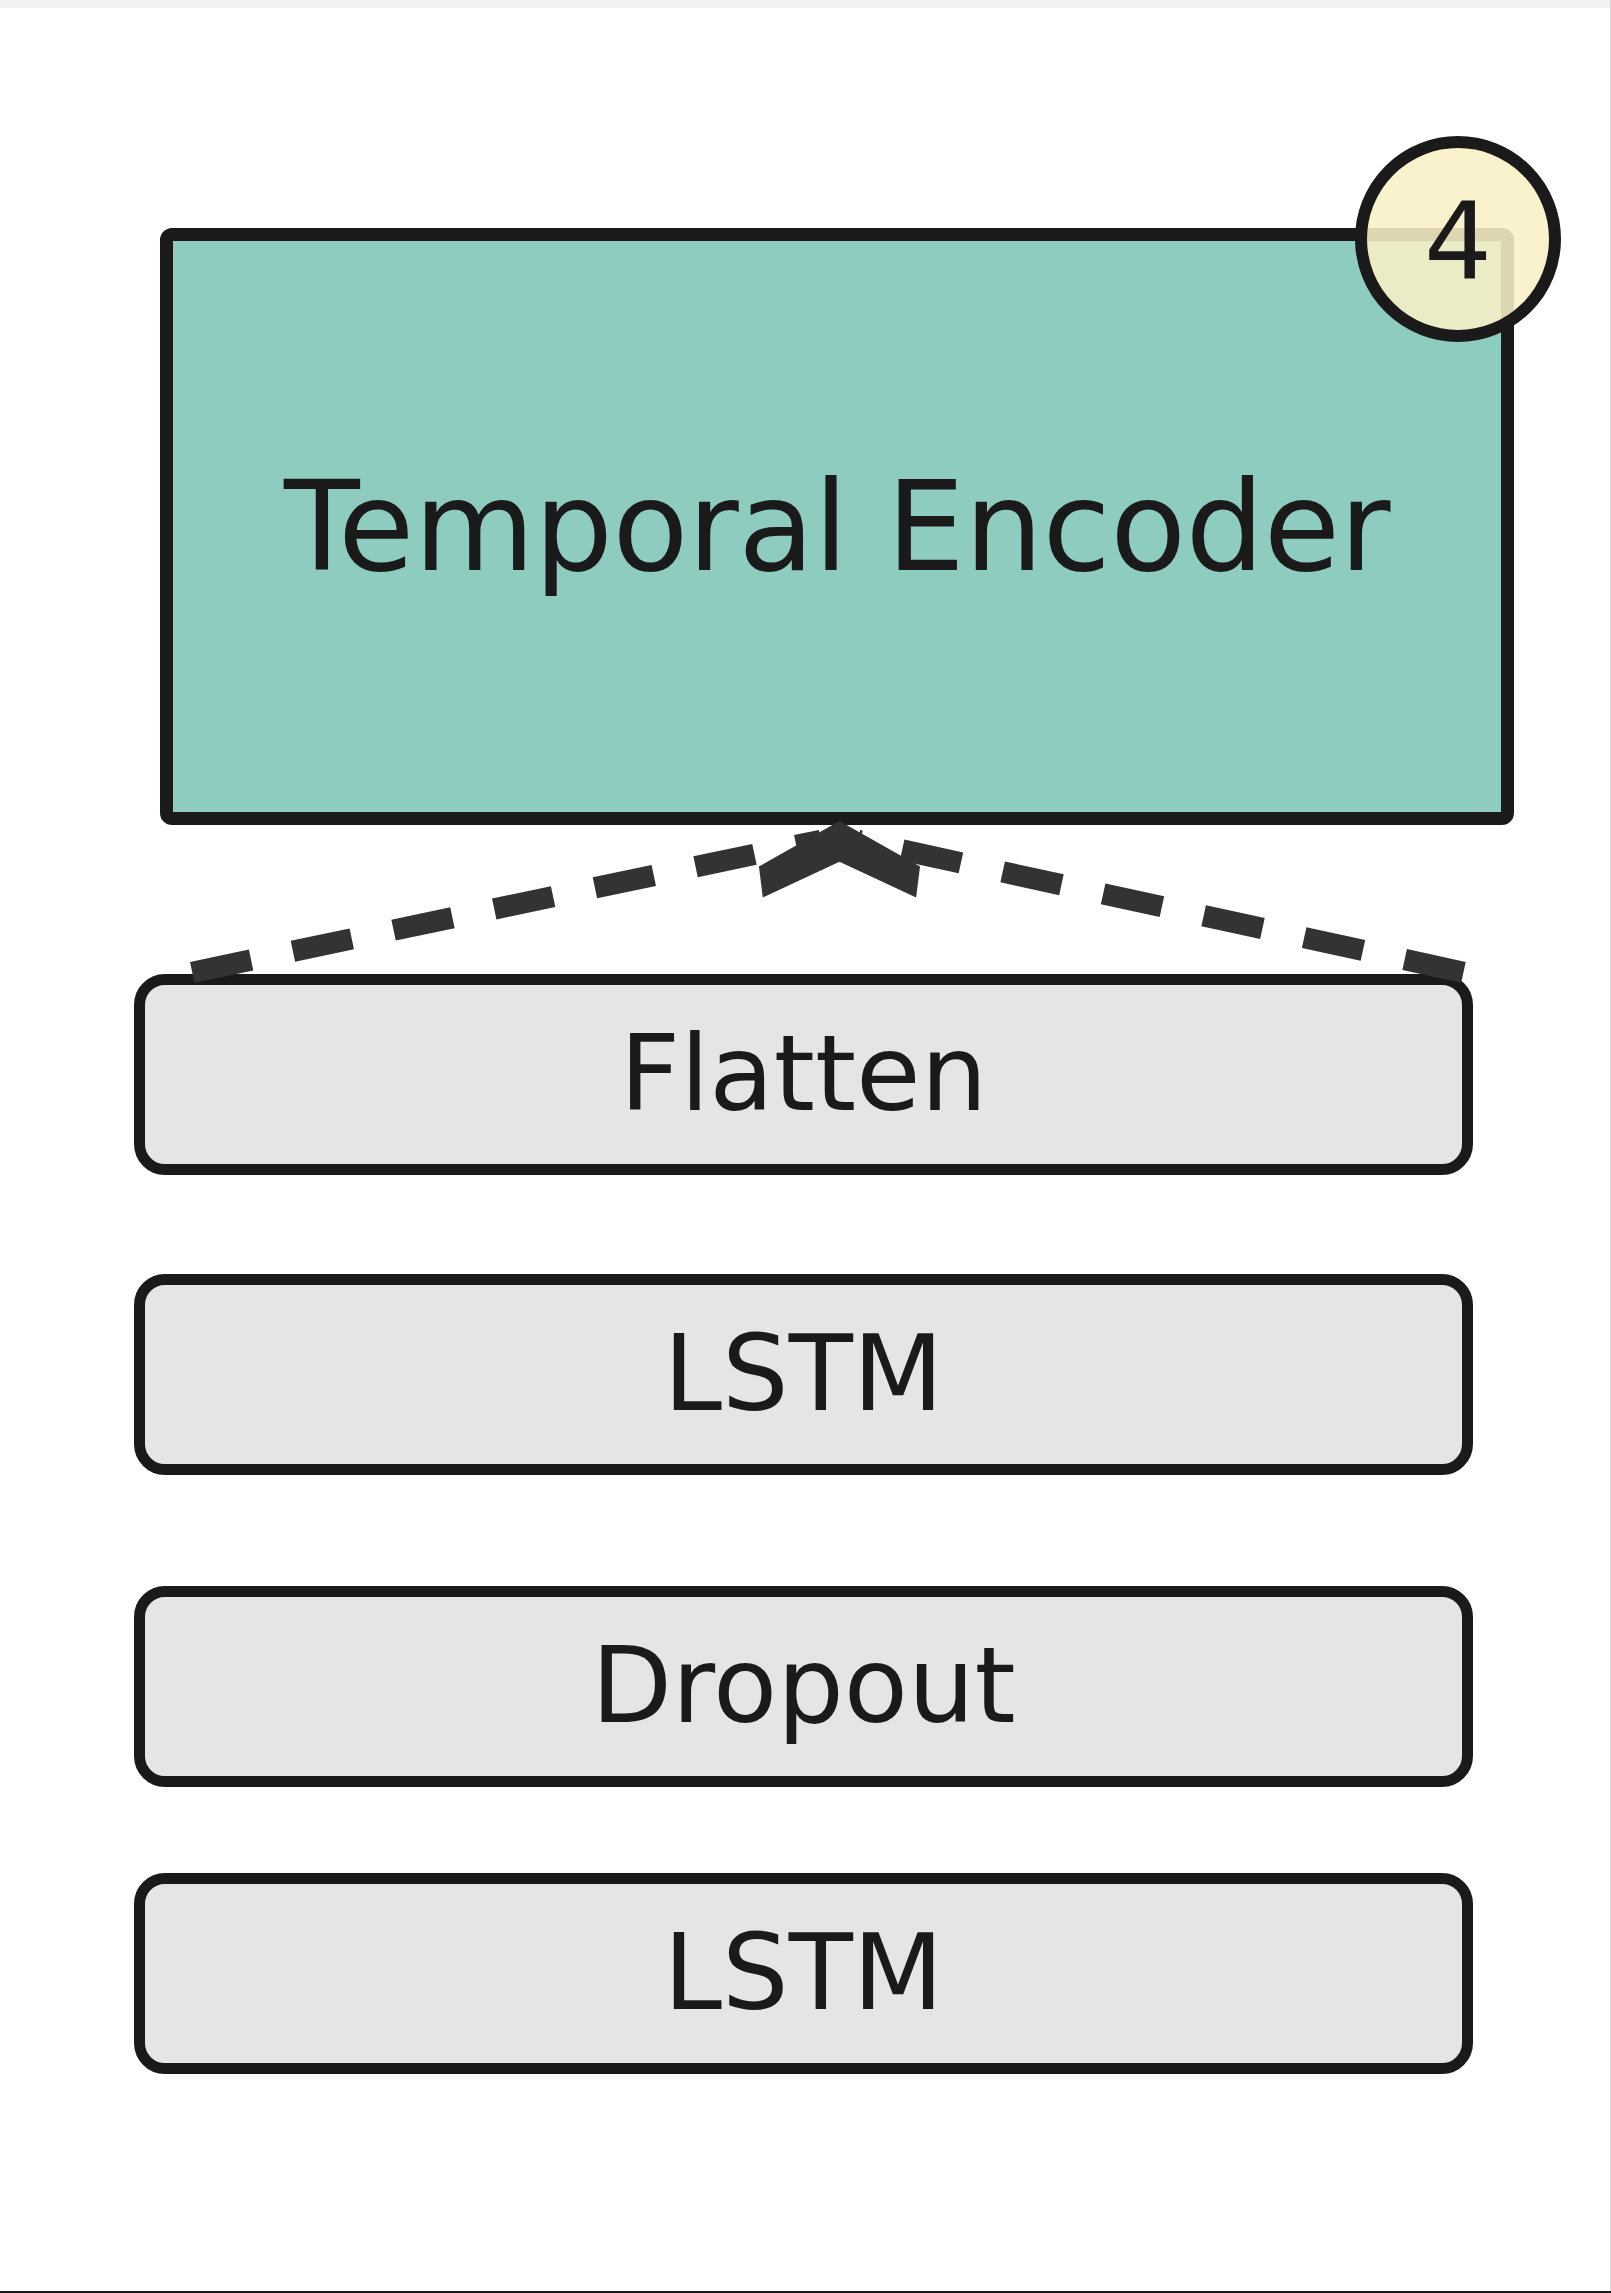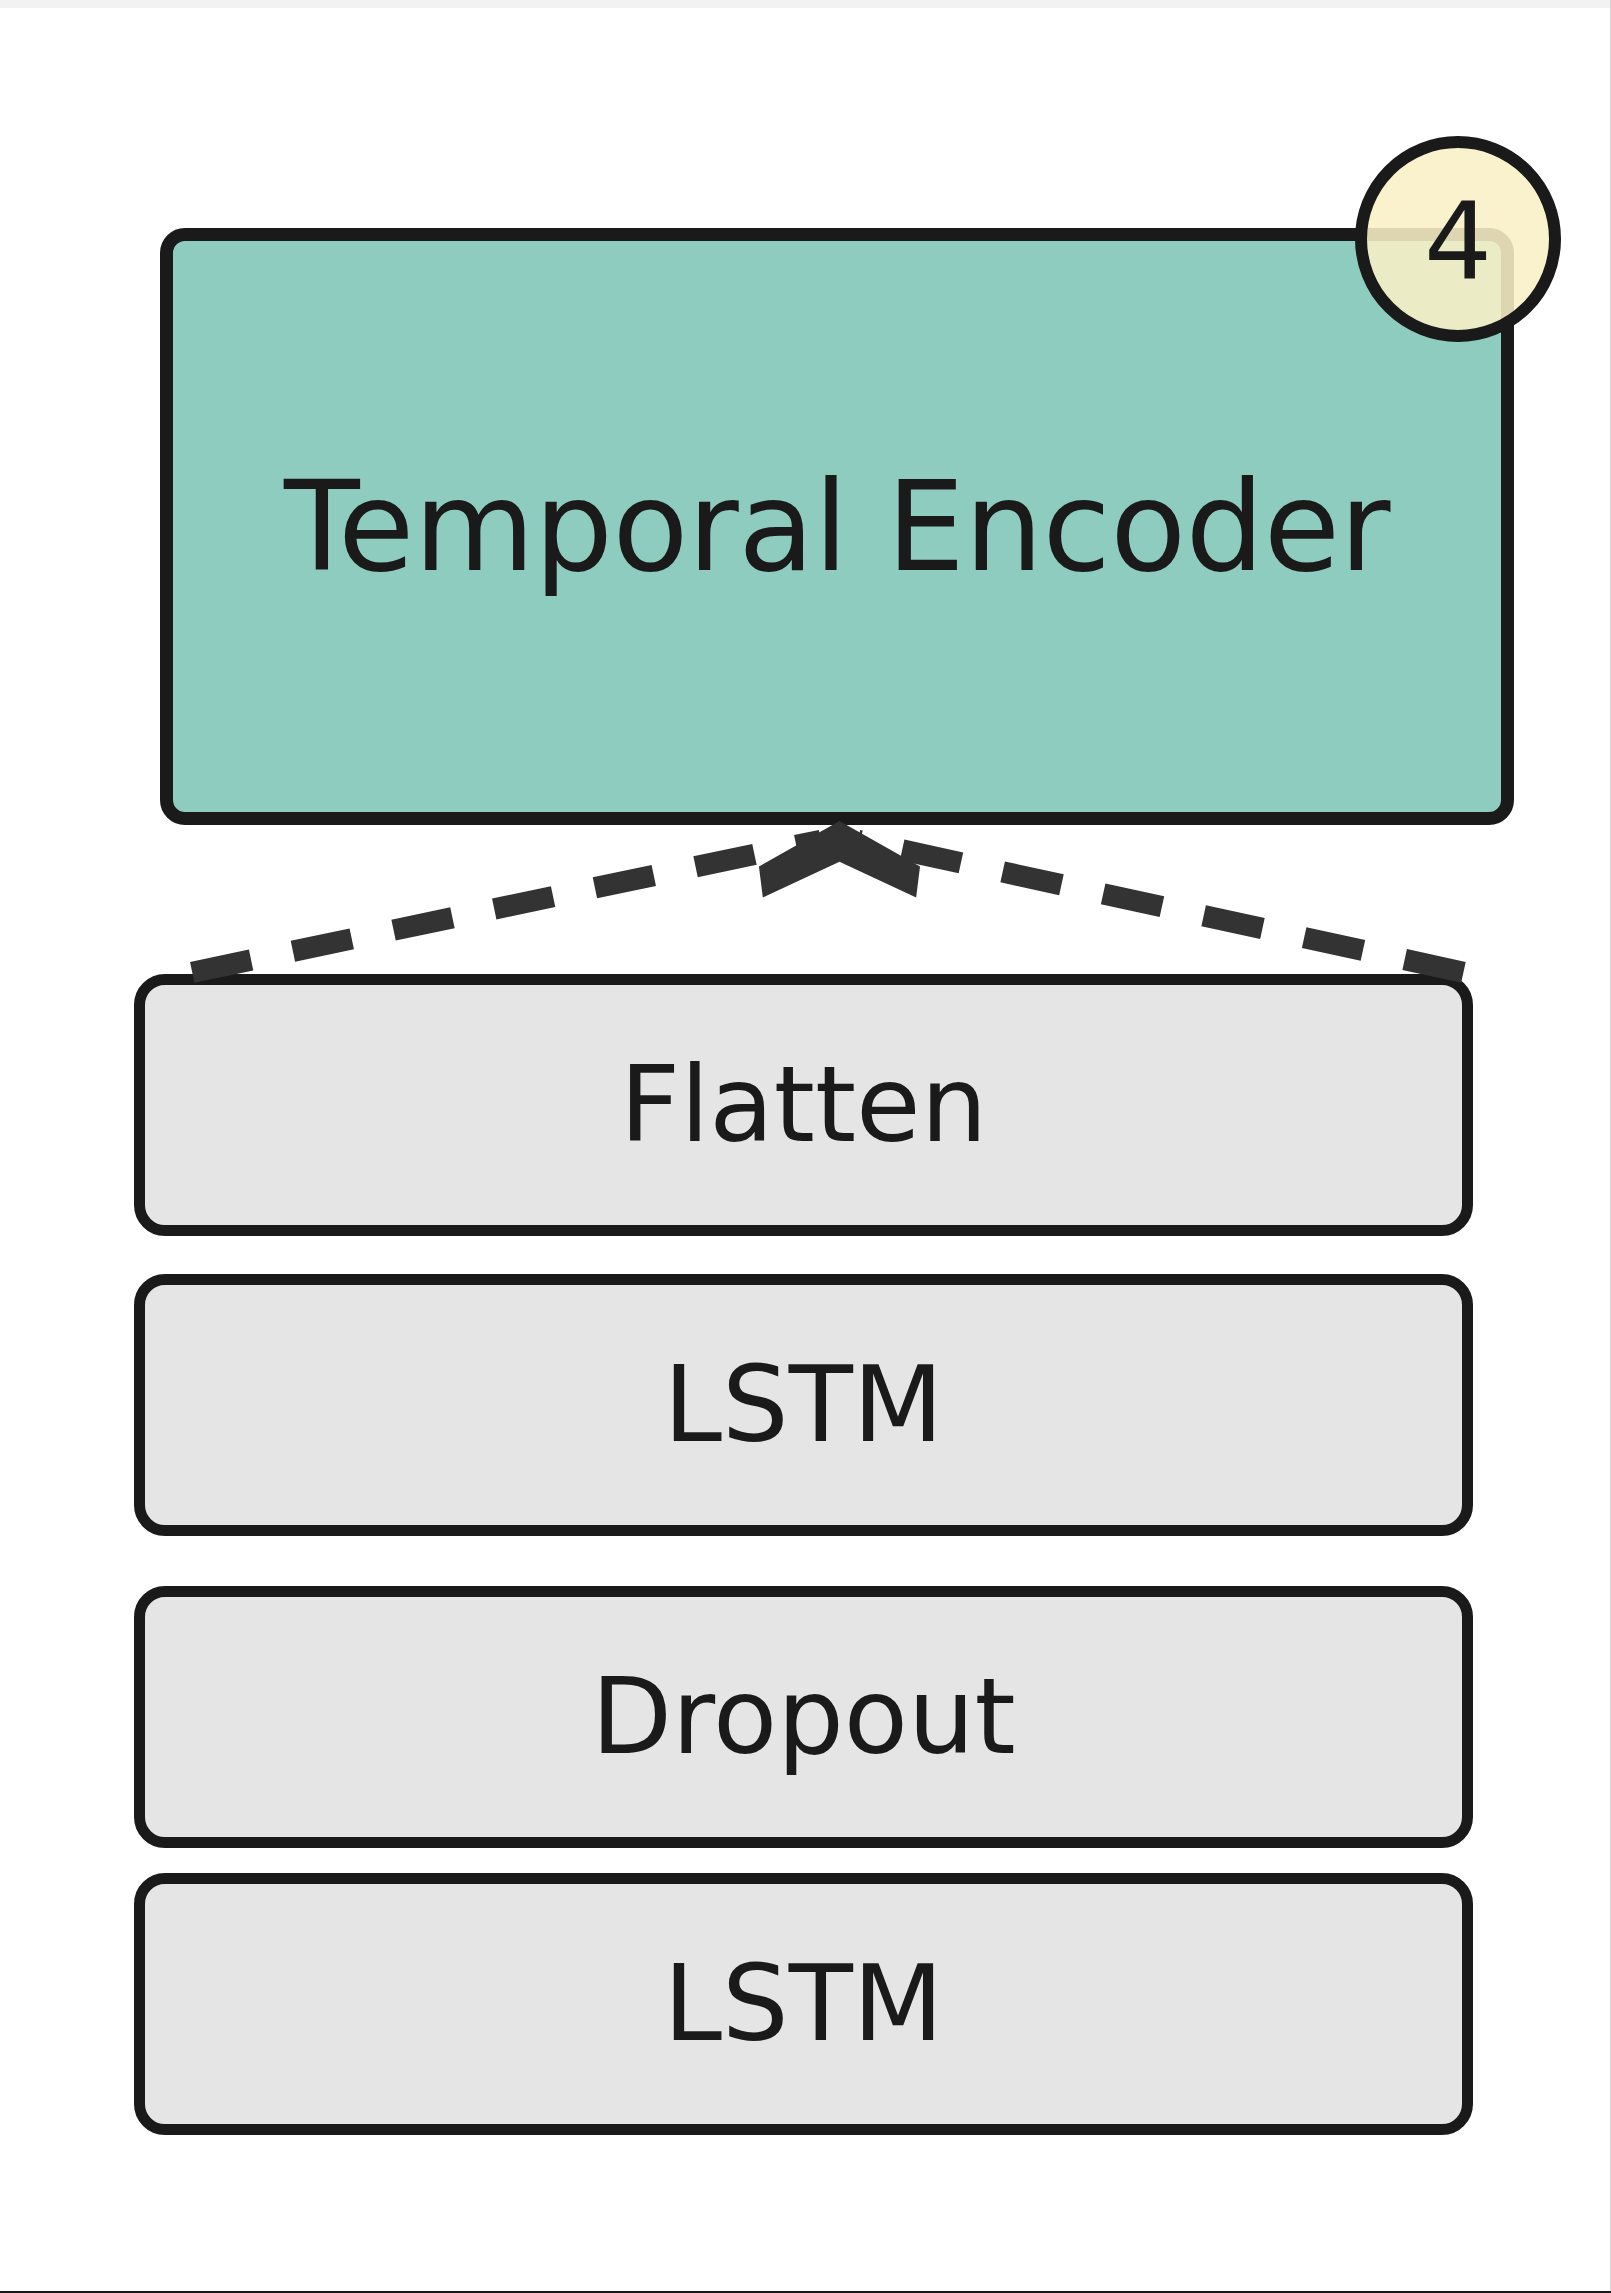--- a/index.html
+++ b/index.html
@@ -46,21 +46,21 @@
   
   .group-box {
     position: absolute;
     left: 160px;
     top: 228px;
     width: 1354px;
     height: 597px;
     box-sizing: border-box;
     background: #8ECCC0;
     border: 13.6px solid #1a1a1a;
-    border-radius: 25px;
+    border-radius: 12px;
   }
   .group-label {
     position: absolute;
     left: 0;
     right: 0;
     top: 50%;
     transform: translateY(-50%);
     text-align: center;
     font-size: 124px;
     line-height: 1;
@@ -101,21 +101,21 @@
     height: 2294px;
     pointer-events: none;
     z-index: 4;
   }
 
   
   .layer-box {
     position: absolute;
     left: 134px;
     width: 1339px;
-    height: 262px;
+    height: 201px;
     box-sizing: border-box;
     background: #E5E5E5;
     border: 11.6px solid #1a1a1a;
     border-radius: 31px;
     display: flex;
     align-items: center;
     justify-content: center;
   }
   .layer-label {
     font-size: 105px;

